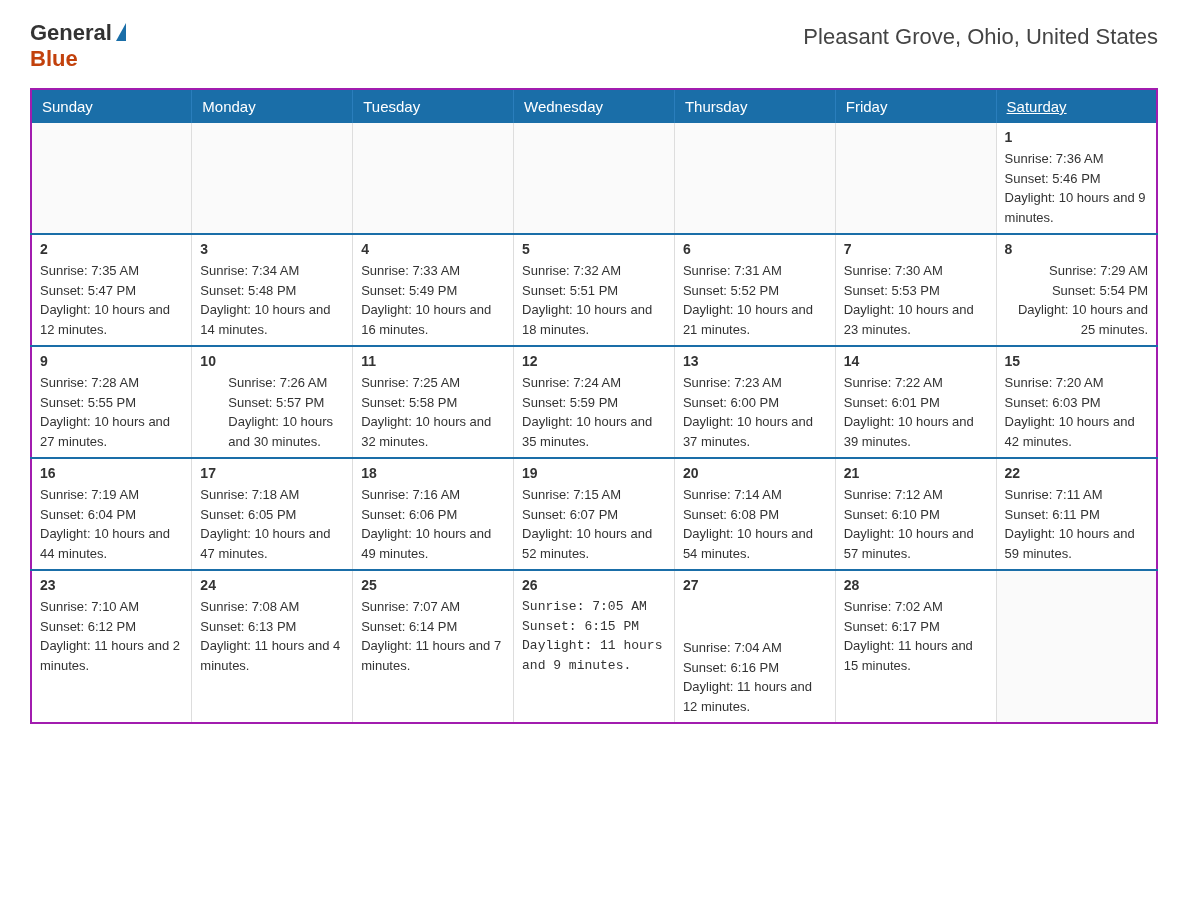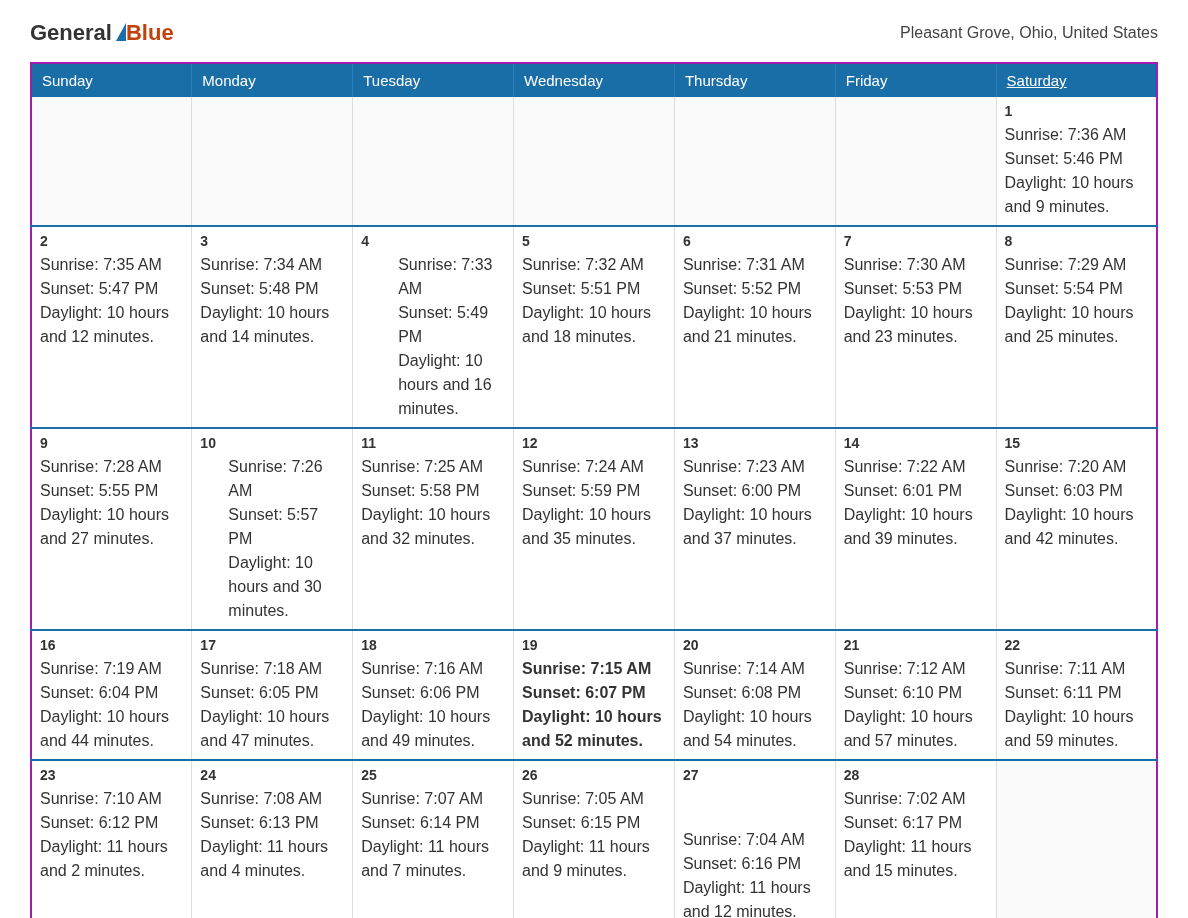--- a/index.html
+++ b/index.html
@@ -11,21 +11,21 @@
       min-height: 918px;
     }
     .header {
       display: flex;
       justify-content: space-between;
       align-items: flex-start;
       margin-bottom: 16px;
     }
     .logo {
       display: flex;
-      flex-direction: row;
+      flex-direction: column;
       align-items: flex-start;
     }
     .logo-text {
       display: flex;
       align-items: center;
       gap: 2px;
     }
     .logo-general {
       font-size: 22px;
       font-weight: bold;
@@ -48,21 +48,21 @@
     }
     .title-area {
       text-align: right;
     }
     .month-title {
       font-size: 48px;
       font-weight: normal;
       color: #222;
     }
     .location {
-      font-size: 16px;
+      font-size: 22px;
       color: #444;
       margin-top: 4px;
     }
     .calendar {
       width: 100%;
       border-collapse: collapse;
       border: 2px solid #a21caf;
     }
     .calendar th {
       background-color: #1a6ea8;
@@ -86,21 +86,21 @@
     }
     .calendar td:last-child { border-right: none; }
     .calendar tr:last-child td { border-bottom: none; }
     .day-num {
       font-size: 14px;
       font-weight: bold;
       display: block;
       margin-bottom: 4px;
     }
     .day-info {
-      font-size: 16px;
+      font-size: 13px;
       line-height: 1.5;
       color: #333;
     }
     .empty-cell {
       background: #fafafa;
     }
     .row-border td {
       border-top: 2px solid #1a6ea8;
     }
   </style>
@@ -155,21 +155,21 @@
 Daylight: 10 hours and 12 minutes.</div>
         </td>
         <td>
           <span class="day-num">3</span>
           <div class="day-info" style="white-space: pre-line;">Sunrise: 7:34 AM
 Sunset: 5:48 PM
 Daylight: 10 hours and 14 minutes.</div>
         </td>
         <td>
           <span class="day-num">4</span>
-          <div class="day-info" style="white-space: pre-line; margin-left: 37px;">Sunrise: 7:33 AM
+          <div class="day-info" style="white-space: pre-line;">Sunrise: 7:33 AM
 Sunset: 5:49 PM
 Daylight: 10 hours and 16 minutes.</div>
         </td>
         <td>
           <span class="day-num">5</span>
           <div class="day-info" style="white-space: pre-line;">Sunrise: 7:32 AM
 Sunset: 5:51 PM
 Daylight: 10 hours and 18 minutes.</div>
         </td>
         <td>
@@ -179,21 +179,21 @@
 Daylight: 10 hours and 21 minutes.</div>
         </td>
         <td>
           <span class="day-num">7</span>
           <div class="day-info" style="white-space: pre-line;">Sunrise: 7:30 AM
 Sunset: 5:53 PM
 Daylight: 10 hours and 23 minutes.</div>
         </td>
         <td>
           <span class="day-num">8</span>
-          <div class="day-info" style="white-space: pre-line;">Sunrise: 7:29 AM
+          <div class="day-info" style="white-space: pre-line; text-align: right;">Sunrise: 7:29 AM
 Sunset: 5:54 PM
 Daylight: 10 hours and 25 minutes.</div>
         </td>
       </tr>
       <tr class="row-border">
         <td>
           <span class="day-num">9</span>
           <div class="day-info" style="white-space: pre-line;">Sunrise: 7:28 AM
 Sunset: 5:55 PM
 Daylight: 10 hours and 27 minutes.</div>
@@ -249,21 +249,21 @@
 Daylight: 10 hours and 47 minutes.</div>
         </td>
         <td>
           <span class="day-num">18</span>
           <div class="day-info" style="white-space: pre-line;">Sunrise: 7:16 AM
 Sunset: 6:06 PM
 Daylight: 10 hours and 49 minutes.</div>
         </td>
         <td>
           <span class="day-num">19</span>
-          <div class="day-info" style="white-space: pre-line; font-weight: bold;">Sunrise: 7:15 AM
+          <div class="day-info" style="white-space: pre-line;">Sunrise: 7:15 AM
 Sunset: 6:07 PM
 Daylight: 10 hours and 52 minutes.</div>
         </td>
         <td>
           <span class="day-num">20</span>
           <div class="day-info" style="white-space: pre-line;">Sunrise: 7:14 AM
 Sunset: 6:08 PM
 Daylight: 10 hours and 54 minutes.</div>
         </td>
         <td>
@@ -293,21 +293,21 @@
 Daylight: 11 hours and 4 minutes.</div>
         </td>
         <td>
           <span class="day-num">25</span>
           <div class="day-info" style="white-space: pre-line;">Sunrise: 7:07 AM
 Sunset: 6:14 PM
 Daylight: 11 hours and 7 minutes.</div>
         </td>
         <td>
           <span class="day-num">26</span>
-          <div class="day-info" style="white-space: pre-line;">Sunrise: 7:05 AM
+          <div class="day-info" style="white-space: pre-line; font-family: Liberation Mono, monospace;">Sunrise: 7:05 AM
 Sunset: 6:15 PM
 Daylight: 11 hours and 9 minutes.</div>
         </td>
         <td>
           <span class="day-num">27</span>
           <div class="day-info" style="white-space: pre-line; margin-top: 45px;">Sunrise: 7:04 AM
 Sunset: 6:16 PM
 Daylight: 11 hours and 12 minutes.</div>
         </td>
         <td>

